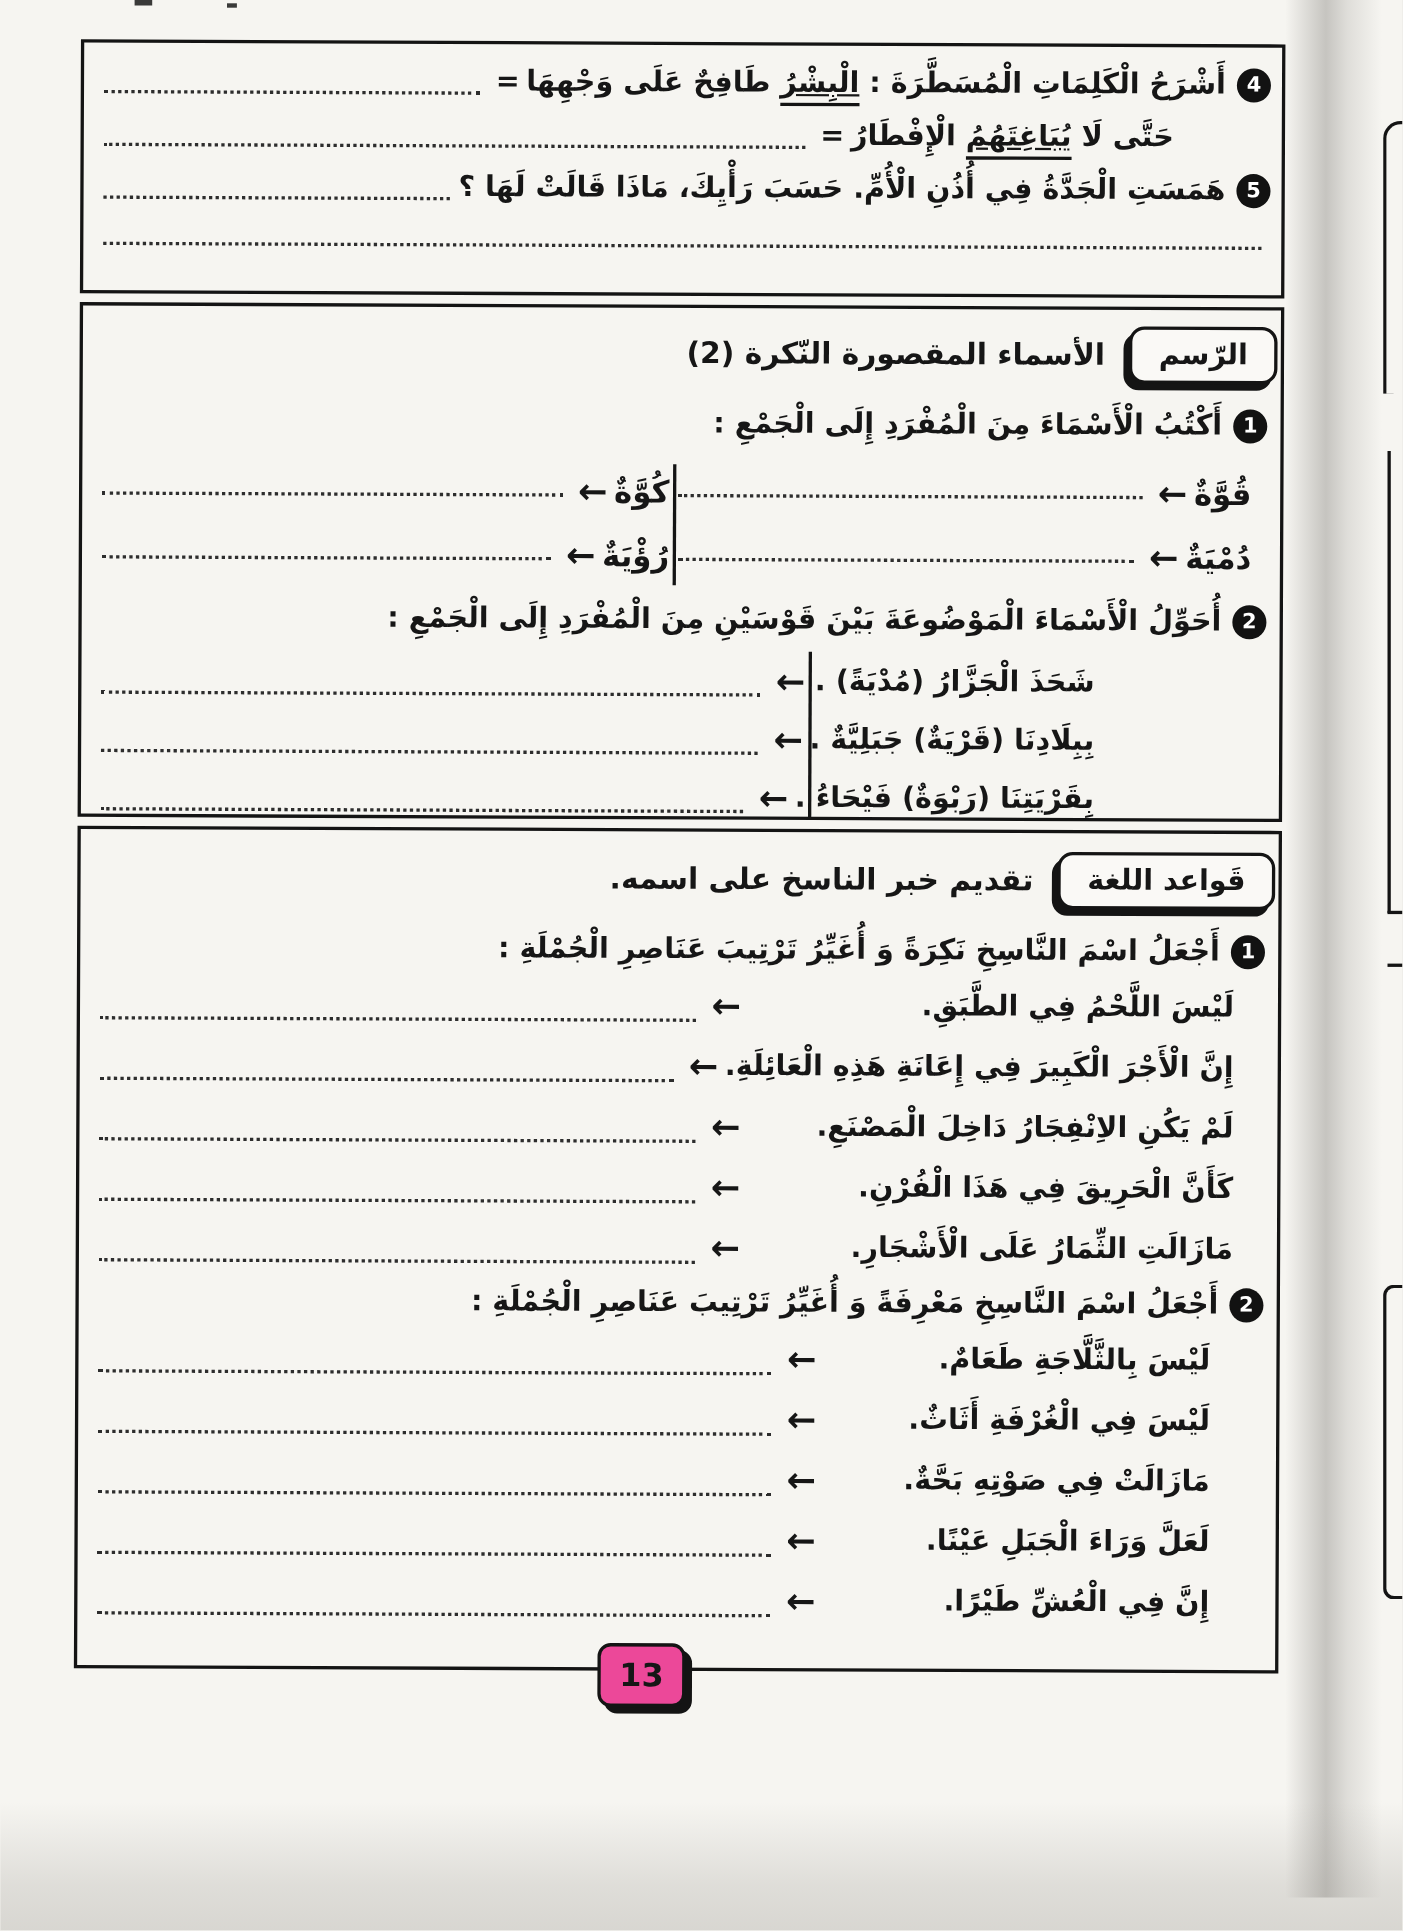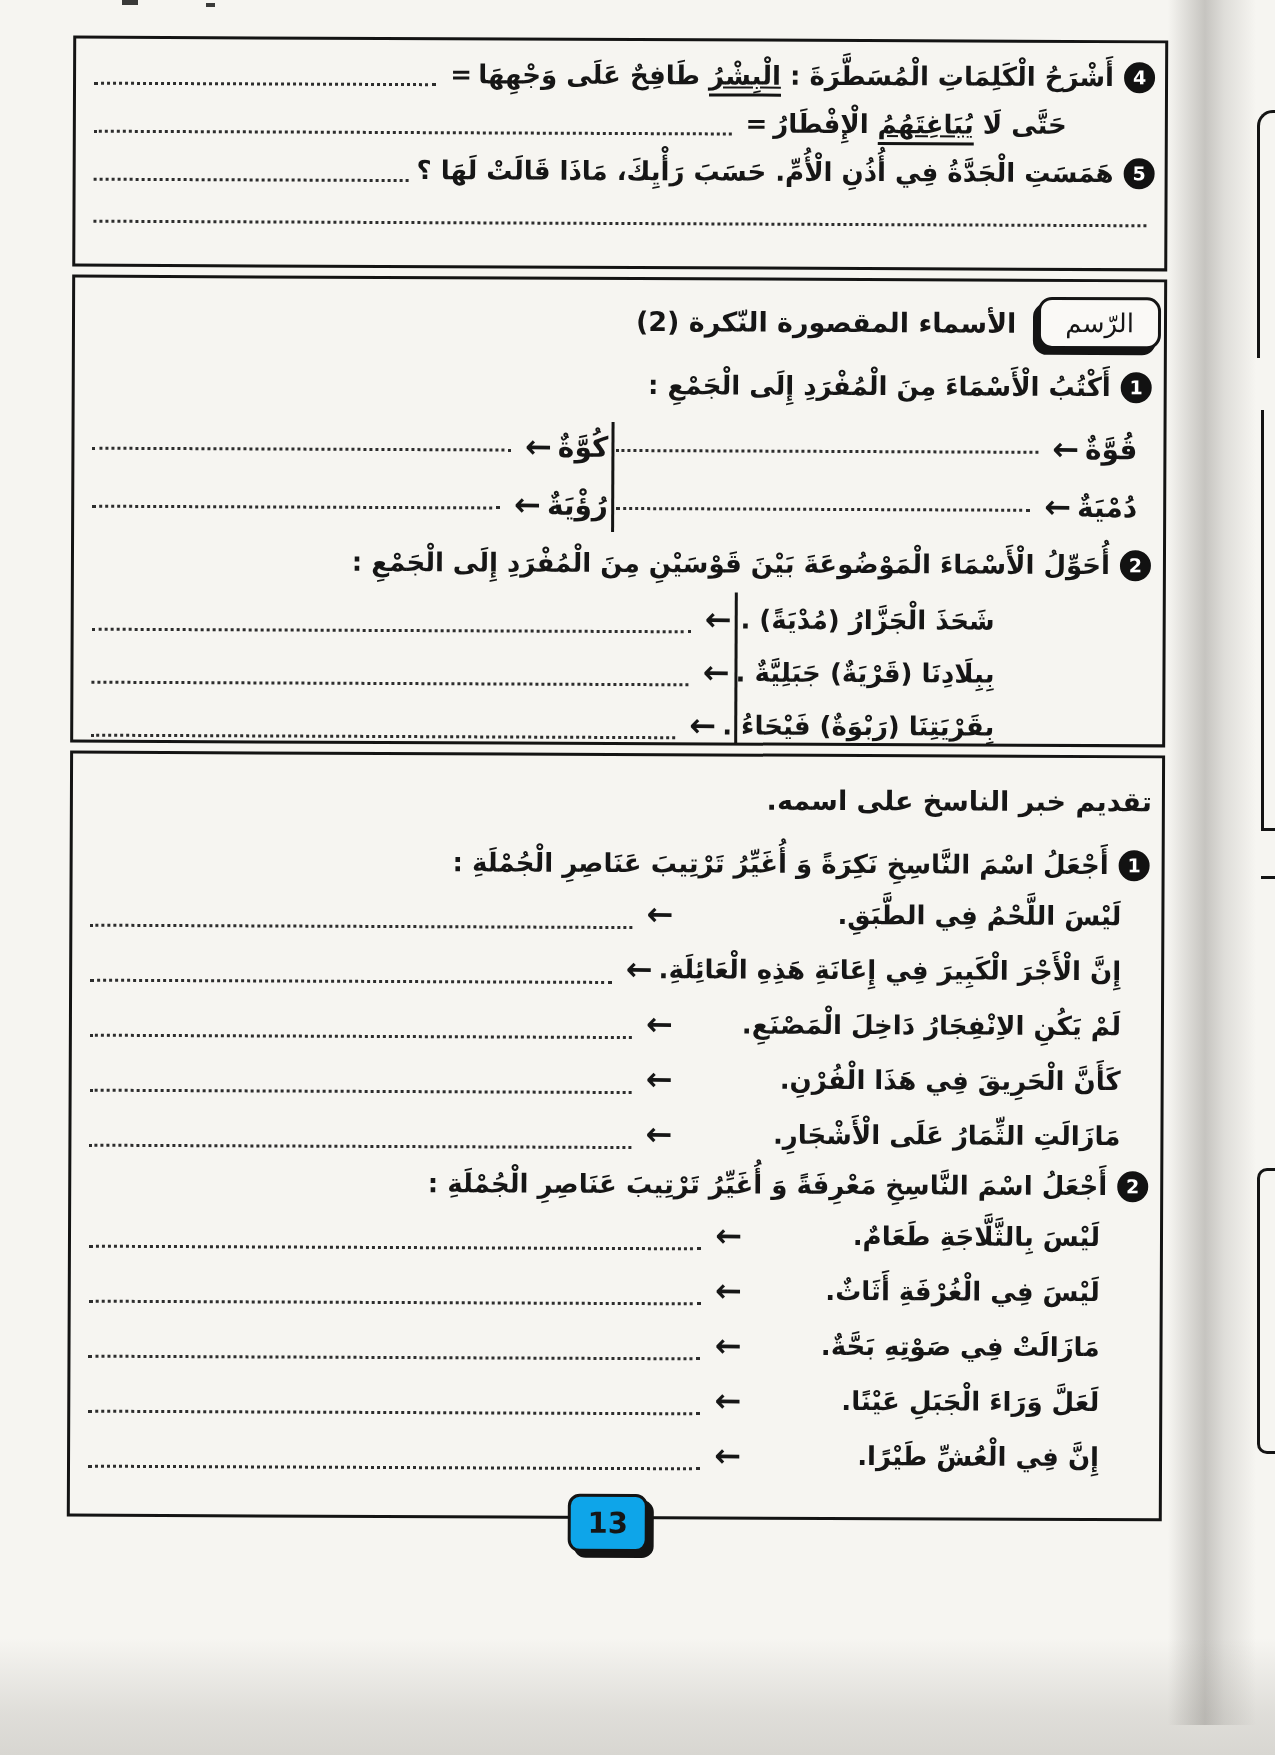--- a/index.html
+++ b/index.html
@@ -21,21 +21,21 @@
   .dots{flex:1 1 auto; border-bottom:3px dotted #2d2d2d; height:2px; align-self:flex-end; margin:0 8px 12px 8px; min-width:30px;}
   .ul{border-bottom:3px solid #141414; padding-bottom:3px;text-decoration:underline;}
   .eq{font-size:26px; font-weight:bold; margin:0 6px;}
   .num{flex:0 0 auto; width:31px; height:31px; border-radius:50%; background:#121212; color:#fff;
        display:flex; align-items:center; justify-content:center;
        font-size:19px; font-weight:bold; margin-left:10px;}
   .indent{padding-right:88px;}
 
   .sec-head{display:flex; align-items:center; position:relative; height:74px; margin-bottom:4px;}
   .sec-label{border:3.5px solid #141414; border-radius:14px; background:#faf9f6;
-             box-shadow:-5px 6px 0 #141414; padding:8px 24px; font-size:26px; font-weight:normal;
+             box-shadow:-5px 6px 0 #141414; padding:8px 24px; font-size:26px; font-weight:bold;
              margin-right:-7px; margin-left:22px; white-space:nowrap;}
   .sec-title{font-size:27px; font-weight:bold; white-space:nowrap;}
 
   .prompt{display:flex; align-items:center; min-height:46px; padding-right:2px;}
   .arrow{font-size:32px; font-weight:bold; flex:0 0 auto; margin:0 6px; line-height:1;}
 
   .pairs{position:relative; margin-top:10px;}
   .pair-row{display:flex; align-items:center; height:58px;}
   .half-r{flex:0 0 51%; display:flex; align-items:center; padding-right:16px; box-sizing:border-box;}
   .half-l{flex:1 1 auto; display:flex; align-items:center;}
@@ -48,22 +48,22 @@
   .r2sent{flex:0 0 415px; text-align:right; padding-right:158px; box-sizing:border-box;
           font-size:26px; font-weight:bold; white-space:nowrap;}
   .r2rows .vline{right:415px; top:0px; bottom:8px;}
 
   .g1row,.g2row{display:flex; align-items:center; height:55px;}
   .g1sent{flex:0 0 472px; text-align:right; padding-right:30px; box-sizing:border-box;
           font-size:26px; font-weight:bold; white-space:nowrap;}
   .g2sent{flex:0 0 402px; text-align:right; padding-right:50px; box-sizing:border-box;
           font-size:26px; font-weight:bold; white-space:nowrap;}
 
-  .page-badge{position:absolute; left:571px; top:1494px; width:74px; height:52px; z-index:6;
-              border:3.5px solid #141414; border-radius:12px; background:#0ea5e9;
+  .page-badge{position:absolute; left:546px; top:1494px; width:74px; height:52px; z-index:6;
+              border:3.5px solid #141414; border-radius:12px; background:#ec4899;
               box-shadow:6px 6px 0 #141414; display:flex; align-items:center; justify-content:center;
               font-size:29px; font-weight:bold; direction:ltr;}
 
   .spine{position:absolute; top:0; left:1168px; width:88px; height:1725px; z-index:3;
          background:linear-gradient(90deg, rgba(100,97,92,0) 0%, rgba(100,97,92,0.33) 42%,
                     rgba(100,97,92,0.16) 64%, rgba(100,97,92,0) 100%);}
   .edge-frag{position:absolute; z-index:2; box-sizing:border-box;}
   #efrag-1{left:1257px; top:110px; width:40px; height:248px;
            border:3px solid #141414; border-right:none; border-bottom:none; border-radius:16px 0 0 0;}
   #efrag-2{left:1261px; top:410px; width:3px; height:420px; background:#141414;}
@@ -168,20 +168,21 @@
         <div class="r2row">
           <div class="r2sent">بِقَرْيَتِنَا (رَبْوَةٌ) فَيْحَاءُ .</div>
           <span class="arrow">←</span>
           <div class="dots"></div>
         </div>
       </div>
     </div>
 
     <div class="box" id="box-grammar">
       <div class="sec-head">
+        <div class="sec-label">قَواعد اللغة</div>
         <div class="sec-title">تقديم خبر الناسخ على اسمه.</div>
       </div>
 
       <div class="prompt">
         <span class="num">1</span>
         <span class="txt">أَجْعَلُ اسْمَ النَّاسِخِ نَكِرَةً وَ أُغَيِّرُ تَرْتِيبَ عَنَاصِرِ الْجُمْلَةِ :</span>
       </div>
 
       <div class="g1row">
         <div class="g1sent">لَيْسَ اللَّحْمُ فِي الطَّبَقِ.</div>

